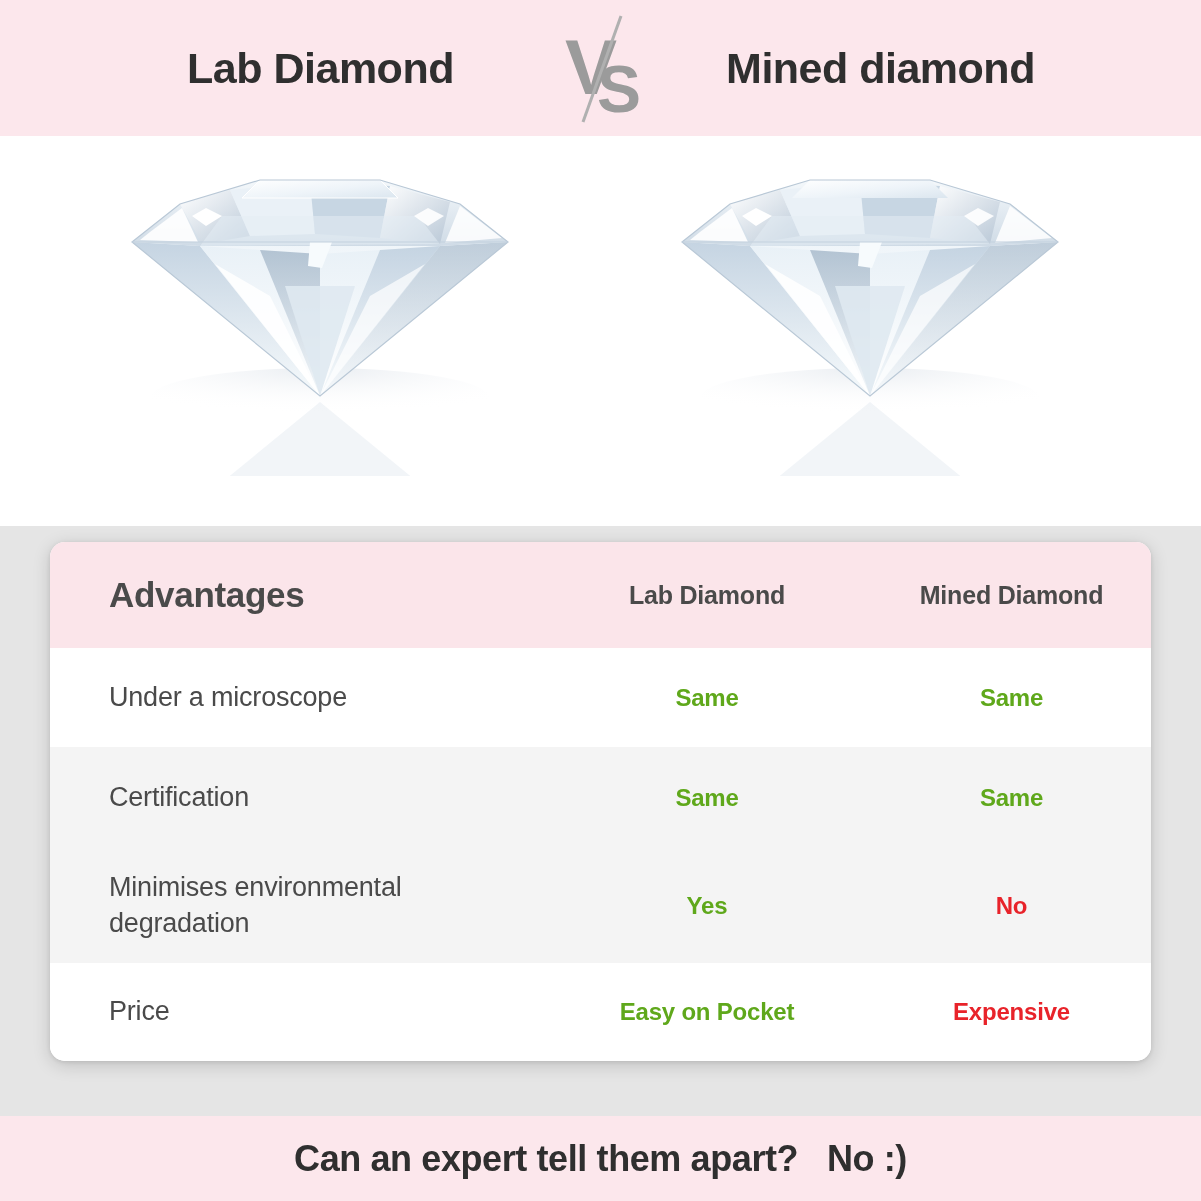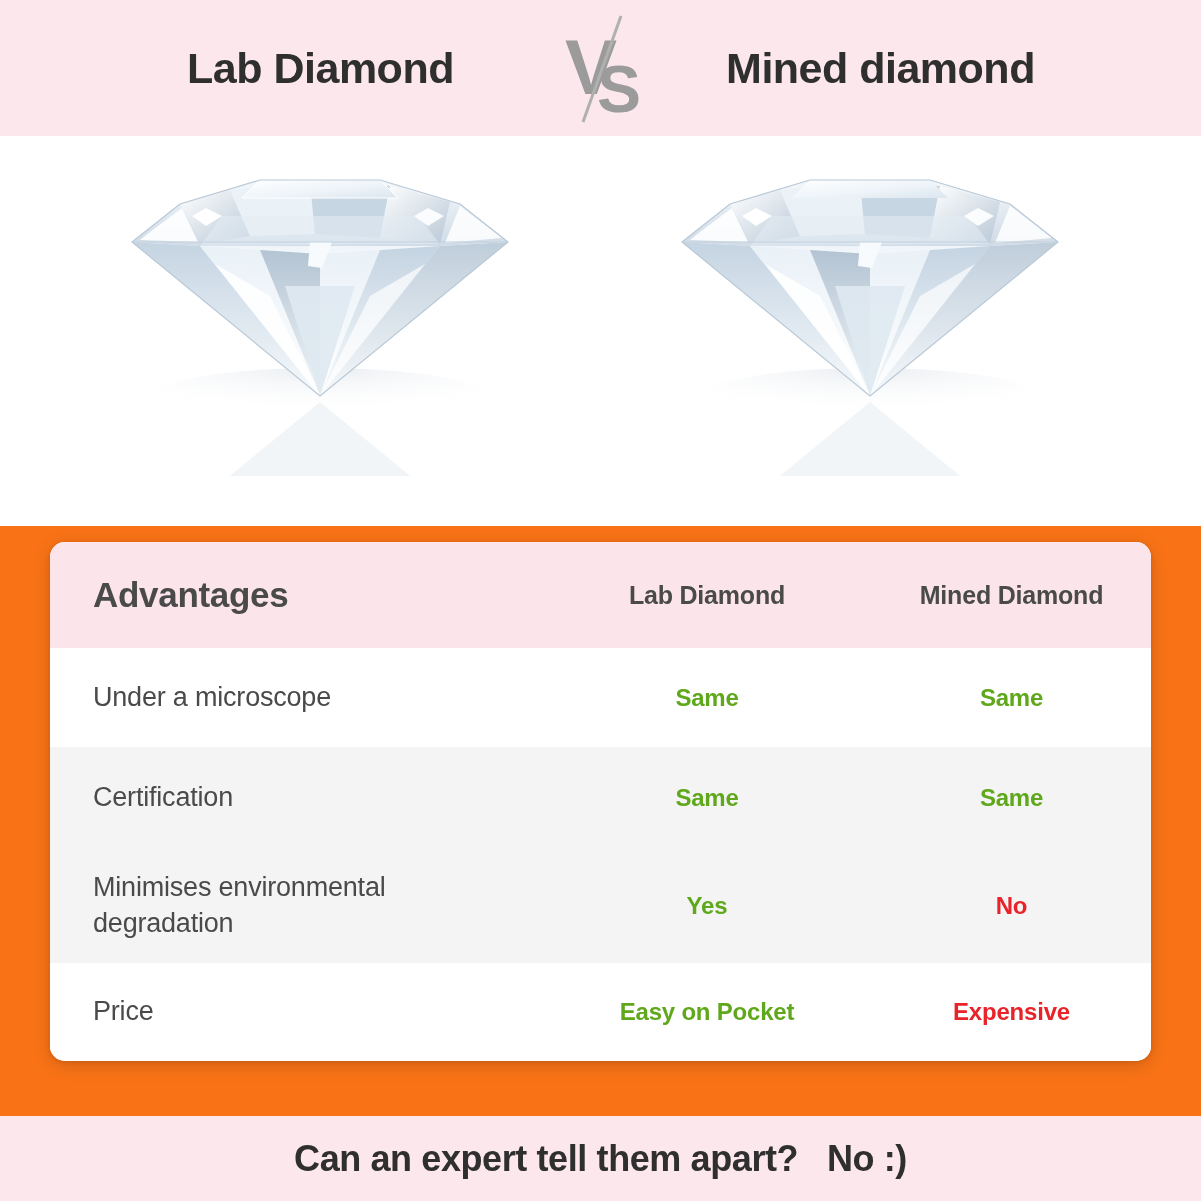--- a/index.html
+++ b/index.html
@@ -12,21 +12,21 @@
     height: 1201px;
     overflow: hidden;
     font-family: "Liberation Sans", sans-serif;
     -webkit-font-smoothing: antialiased;
   }
 
   .page {
     position: relative;
     width: 1201px;
     height: 1201px;
-    background: #f97316;
+    background: #e5e5e5;
     text-decoration: underline;
   }
 
   
   .header-band {
     position: absolute;
     left: 0;
     top: 0;
     width: 1201px;
     height: 136px;
@@ -104,21 +104,21 @@
   }
   .t-body-row {
     align-items: center;
   }
   .t-body-row.white { background: #ffffff; }
   .t-body-row.gray  { background: #f4f4f4; }
 
   .c-feature {
     width: 492px;
     box-sizing: border-box;
-    padding-left: 43px;
+    padding-left: 59px;
     padding-right: 12px;
   }
   .c-lab, .c-mined {
     box-sizing: border-box;
     text-align: center;
   }
   .c-lab   { width: 330px; }
   .c-mined { width: 279px; }
 
   .head-advantages {

